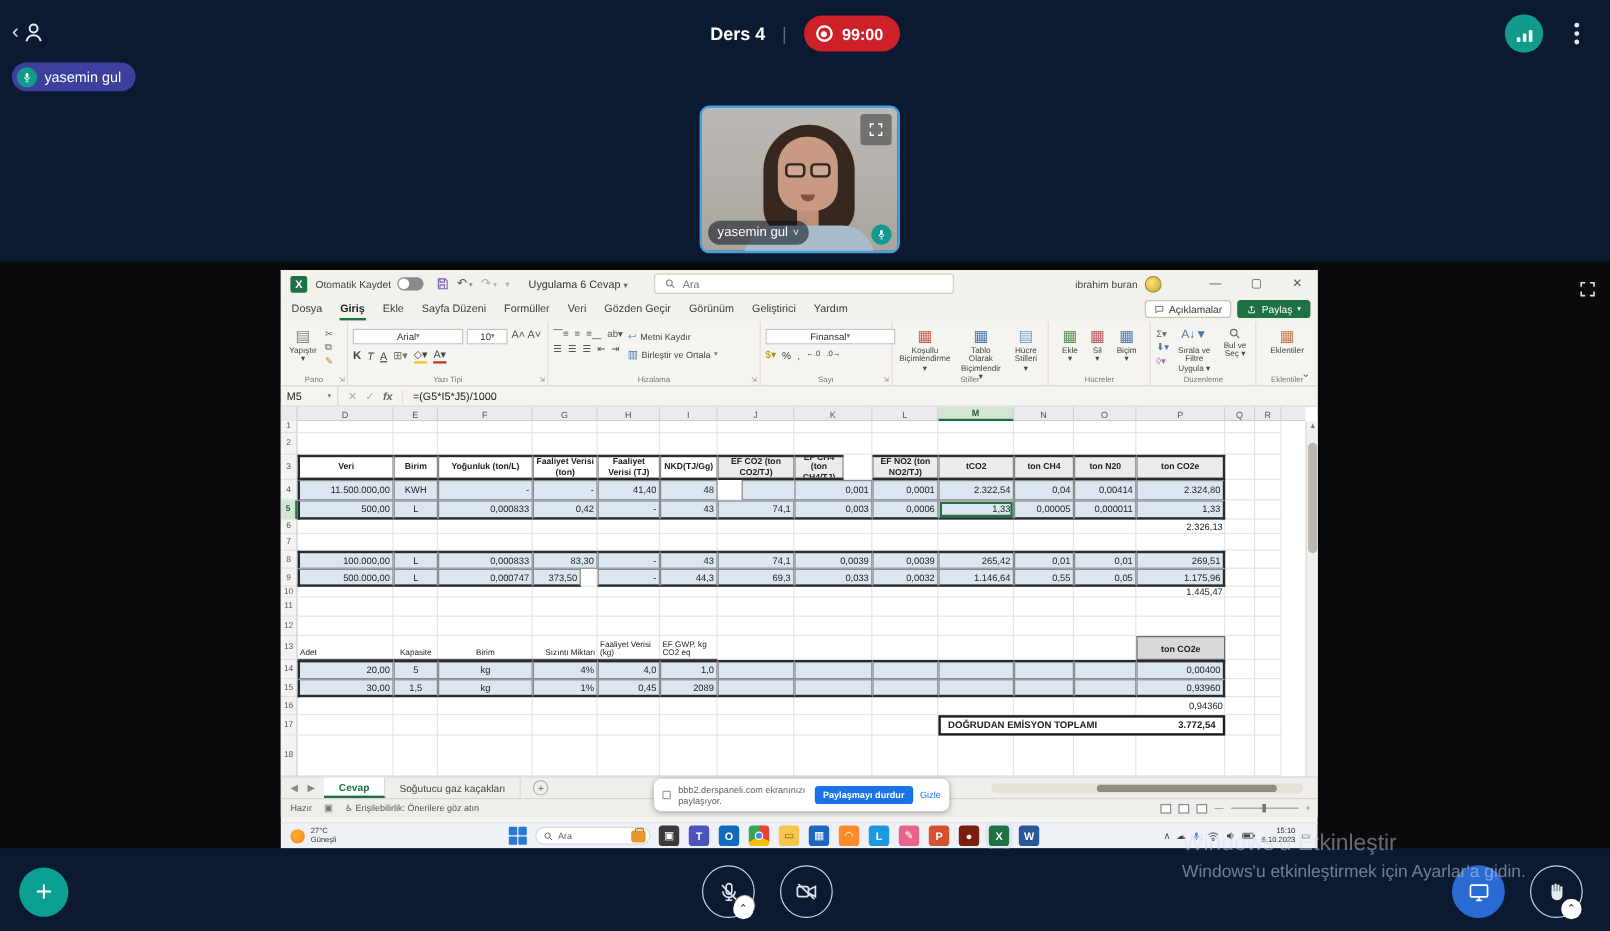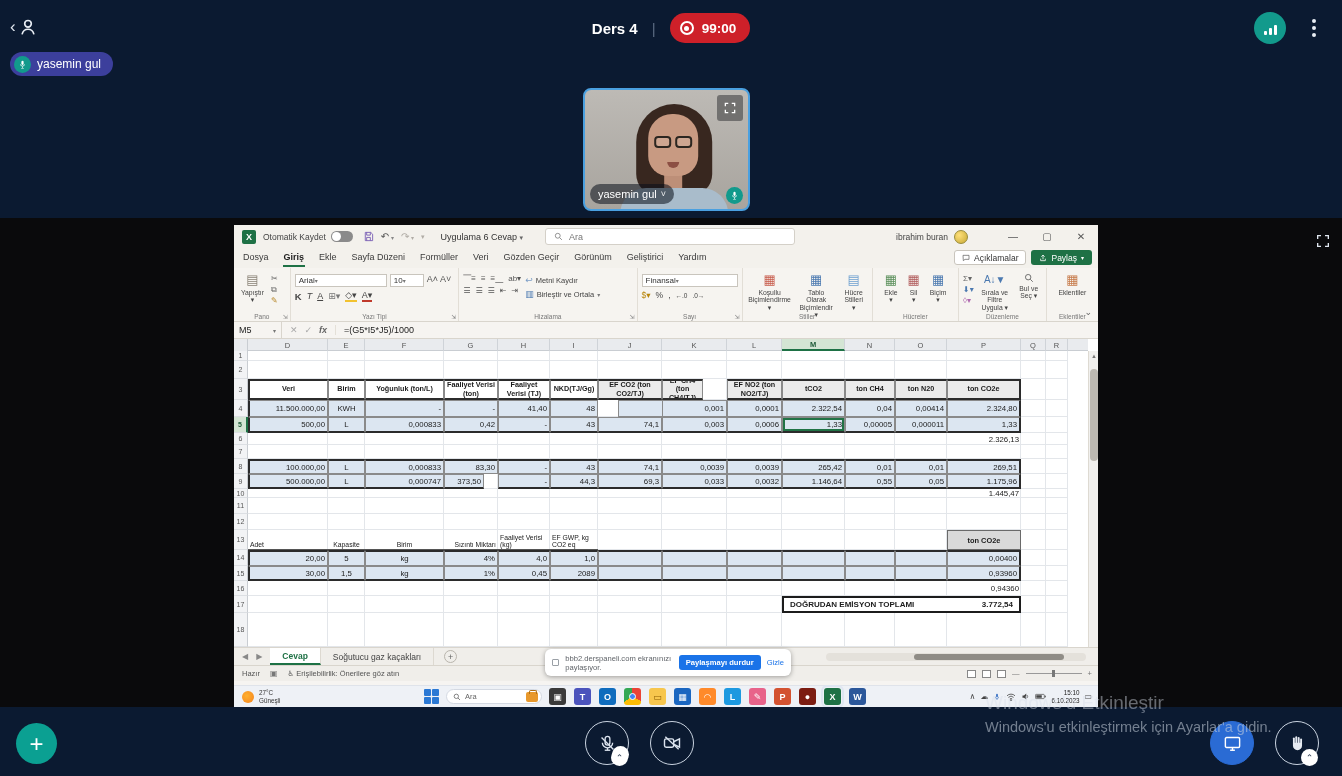--- a/index.html
+++ b/index.html
@@ -76,21 +76,21 @@
   .xl-ribbon{position:relative;height:54px;background:#f6f4f0;border-bottom:1px solid #d9d5cd;display:flex;}
   .rgroup{position:relative;height:100%;border-right:1px solid #e2ded6;padding:3px 4px 12px 4px;display:flex;gap:4px;align-items:flex-start;}
   .rgroup-label{position:absolute;left:0;right:0;bottom:1px;text-align:center;font-size:6.5px;color:#777;}
   .dlg{position:absolute;right:2px;bottom:1px;font-size:6px;color:#888;}
   .bigbtn{display:flex;flex-direction:column;align-items:center;justify-content:flex-start;gap:2px;padding:2px 3px;color:#555;cursor:pointer;text-align:center;line-height:1.1;}
   .bigbtn .ic{font-size:13px;line-height:14px;}
   .bigbtn .lbl{font-size:6.8px;color:#444;}
   .minicol{display:flex;flex-direction:column;gap:2px;justify-content:center;padding-top:3px;}
   .mini{font-size:8px;color:#666;line-height:9px;cursor:pointer;}
   .fontrow{display:flex;flex-direction:column;gap:3px;padding-top:3px;}
-  .selbox{height:13px;border:1px solid #c9c5bd;background:#fff;display:flex;align-items:center;justify-content:flex-start;padding:0 3px;font-size:8px;color:#333;cursor:pointer;}
+  .selbox{height:13px;border:1px solid #c9c5bd;background:#fff;display:flex;align-items:center;justify-content:center;padding:0 3px;font-size:8px;color:#333;cursor:pointer;}
   .fmt-row{display:flex;gap:5px;align-items:center;font-size:9px;color:#444;}
   .fmt-row b{font-size:9.5px;}
   .fmt-row .u{text-decoration:underline;}
   .alncol{display:flex;flex-direction:column;gap:4px;padding-top:4px;color:#555;}
   .alnrow{display:flex;gap:5px;font-size:8px;line-height:8px;}
   .wrapcol{display:flex;flex-direction:column;gap:4px;padding-top:4px;}
   .wrapbtn{display:flex;align-items:center;gap:3px;font-size:7.5px;color:#444;cursor:pointer;}
   .wrapbtn .ic{color:#7a9cc6;font-size:9px;}
   .collapse-chev{position:absolute;right:6px;bottom:4px;font-size:9px;color:#666;cursor:pointer;}
   
@@ -392,21 +392,21 @@
                 <span class="ic" style="color:#4b79b0">▥</span>
                 <span>Birleştir ve Ortala</span>
                 <span style="font-size:6px;color:#777">▾</span>
               </div>
           </div>
           <span class="rgroup-label">Hizalama</span>
             <span class="dlg">⇲</span>
         </div>
         <div class="rgroup" style="width:110px;">
           <div class="fontrow" style="width:100%;">
-            <div class="selbox" style="width:96px;">
+            <div class="selbox" style="width:108px;">
                 <span>Finansal</span>
                 <span style="font-size:6px;color:#777">▾</span>
               </div>
             <div class="fmt-row" style="font-size:8.5px;">
               <span style="color:#b8860b">$▾</span>
               <span>%</span>
               <span>,</span>
               <span style="font-size:6.5px">←.0</span>
               <span style="font-size:6.5px">.0→</span>
             </div>

